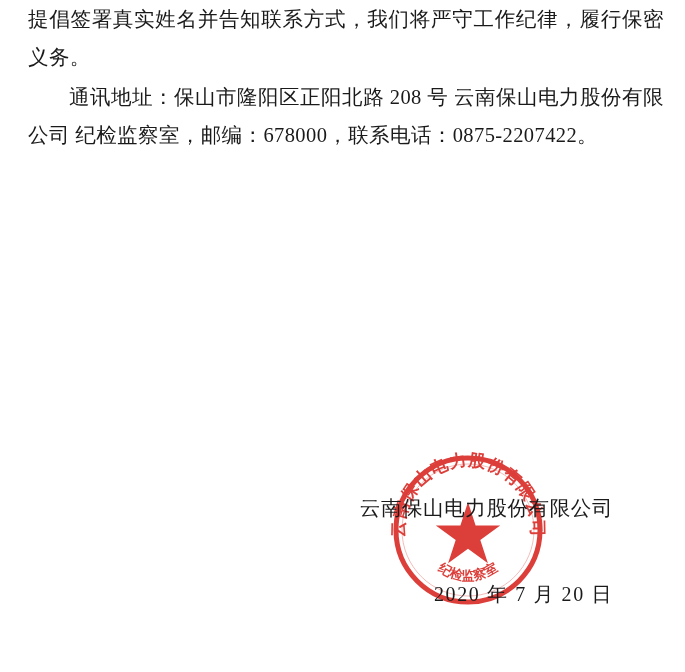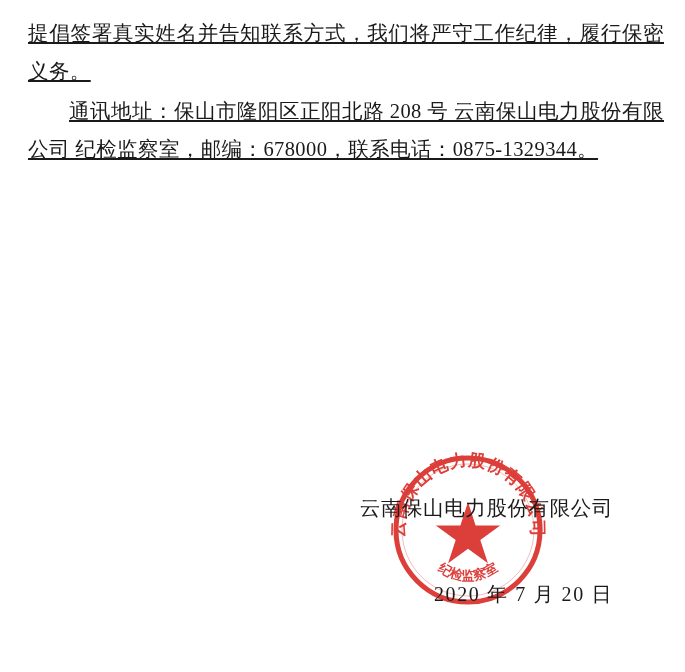--- a/index.html
+++ b/index.html
@@ -18,23 +18,22 @@
 
   .page {
     position: absolute;
     inset: 0;
     padding: 0;
   }
 
   .body-text {
     position: absolute;
     left: 28px;
-    top: 14px;
+    top: 0;
     width: 636px;
-    text-decoration: underline;
   }
 
   .para {
     font-size: 20.5px;
     line-height: 38px;
     letter-spacing: 0.4px;
     text-align: justify;
     text-justify: inter-character;
     margin: 0 0 2px 0;
     white-space: normal;
@@ -96,21 +95,21 @@
     fill: #d8241f;
   }
 </style>
 </head>
 <body>
 
 <div class="page">
 
   <div class="body-text">
     <p class="para">提倡签署真实姓名并告知联系方式，我们将严守工作纪律，履行保密义务。</p>
-    <p class="para indent">通讯地址：保山市隆阳区正阳北路 208 号 云南保山电力股份有限公司 纪检监察室，邮编：678000，联系电话：0875-1329344。</p>
+    <p class="para indent">通讯地址：保山市隆阳区正阳北路 208 号 云南保山电力股份有限公司 纪检监察室，邮编：678000，联系电话：0875-2207422。</p>
   </div>
 
   <div class="seal">
     <svg viewBox="0 0 180 180" xmlns="http://www.w3.org/2000/svg">
       <defs>
         <path id="sealArcTop" d="M 26,90 A 64,64 0 0 1 154,90"></path>
         <path id="sealArcBottom" d="M 40,90 A 50,50 0 0 0 140,90"></path>
       </defs>
       <circle cx="90" cy="90" r="72" fill="none" stroke="#d8241f" stroke-width="5"></circle>
       <circle cx="90" cy="90" r="66" fill="none" stroke="#d8241f" stroke-width="1" opacity="0.35"></circle>

